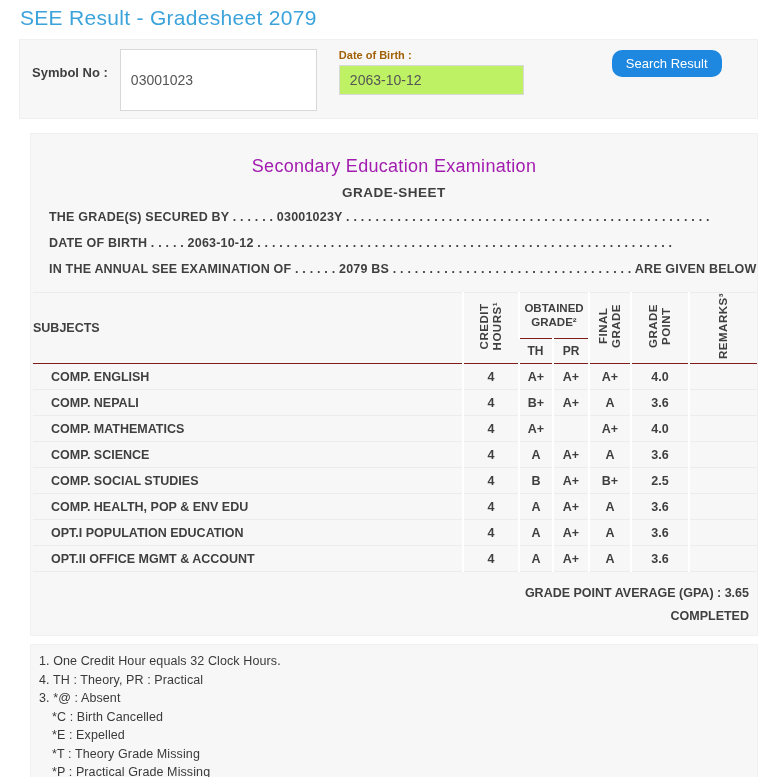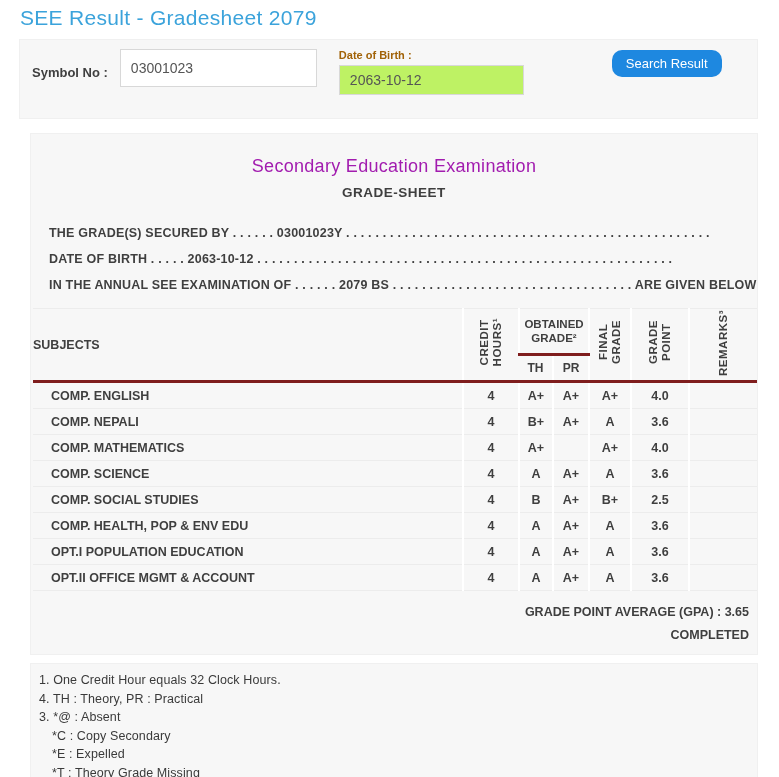--- a/index.html
+++ b/index.html
@@ -35,21 +35,21 @@
     white-space: nowrap;
   }
   .symbol-input {
     margin: 9px 0 0 12px;
     width: 175px; height: 28px;
     border: 1px solid #d8d8d8;
     background: #fff;
     font-family: inherit;
     font-size: 14px;
     color: #555;
-    padding: 4px 10px;
+    padding: 16px 10px;
   }
   .dob-group { margin-left: 22px; }
   .dob-label {
     margin-top: 9px;
     font-size: 11px;
     font-weight: 700;
     color: #a16207;
   }
   .dob-input {
     margin-top: 4px;
@@ -91,21 +91,21 @@
   }
   .sheet-title {
     text-align: center;
     color: #3f3f3f;
     font-size: 13.5px;
     font-weight: 700;
     letter-spacing: 0.5px;
     margin-top: 7px;
     line-height: 15px;
   }
-  .grade-lines { margin-top: 20px; padding-left: 18px; }
+  .grade-lines { margin-top: 4px; padding-left: 18px; }
   .grade-line {
     font-size: 12.5px;
     font-weight: 700;
     color: #3f3f3f;
     line-height: 26px;
     letter-spacing: 0.2px;
     white-space: nowrap;
     overflow: hidden;
   }
   
@@ -114,21 +114,21 @@
     margin: 10px 2px 0 2px;
     border-collapse: collapse;
     table-layout: fixed;
     border-top: 1px solid #ececec;
   }
   table.grades th, table.grades td {
     border-left: 2px solid #ffffff;
     padding: 0;
   }
   table.grades th:first-child, table.grades td:first-child { border-left: none; }
-  thead th { border-bottom: 3px solid #7f1d1d; font-weight: 700; color: #3f3f3f; }
+  thead th { border-bottom: 1px solid #7f1d1d; font-weight: 700; color: #3f3f3f; }
   .th-subjects {
     text-align: left;
     font-size: 12.5px;
     padding-left: 18px;
     vertical-align: middle;
   }
   .th-vert { vertical-align: middle; text-align: center; height: 70px; }
   .vtext {
     writing-mode: vertical-rl;
     transform: rotate(180deg);
@@ -337,17 +337,17 @@
   </table>
 
   <div class="gpa-line">GRADE POINT AVERAGE (GPA) : 3.65</div>
   <div class="status-line">COMPLETED</div>
 </div>
 
 <div class="footnotes-panel">
   <div class="footnote">1. One Credit Hour equals 32 Clock Hours.</div>
   <div class="footnote">4. TH : Theory, PR : Practical</div>
   <div class="footnote">3. *@ : Absent</div>
-  <div class="footnote sub">*C : Copy Secondary</div>
+  <div class="footnote sub">*C : Birth Cancelled</div>
   <div class="footnote sub">*E : Expelled</div>
   <div class="footnote sub">*T : Theory Grade Missing</div>
   <div class="footnote sub">*P : Practical Grade Missing</div>
 </div>
 
 </body></html>

